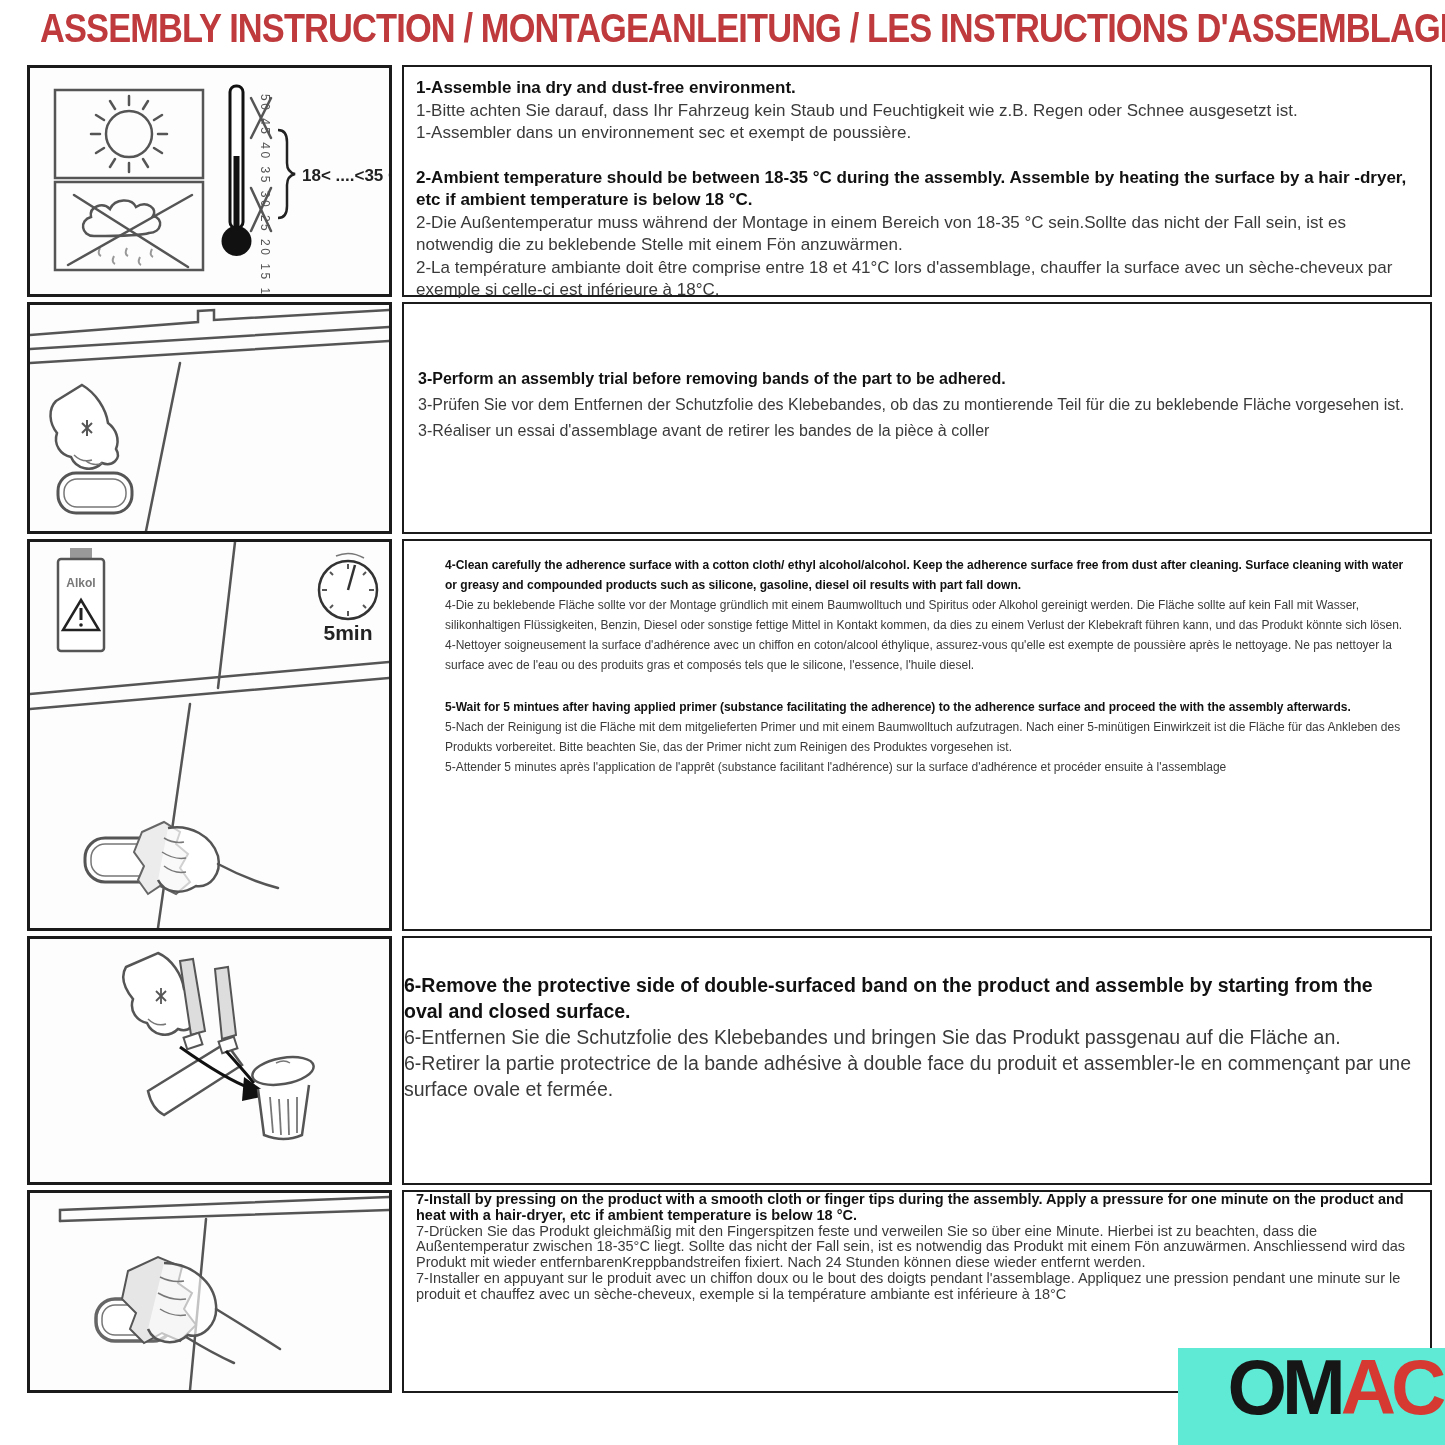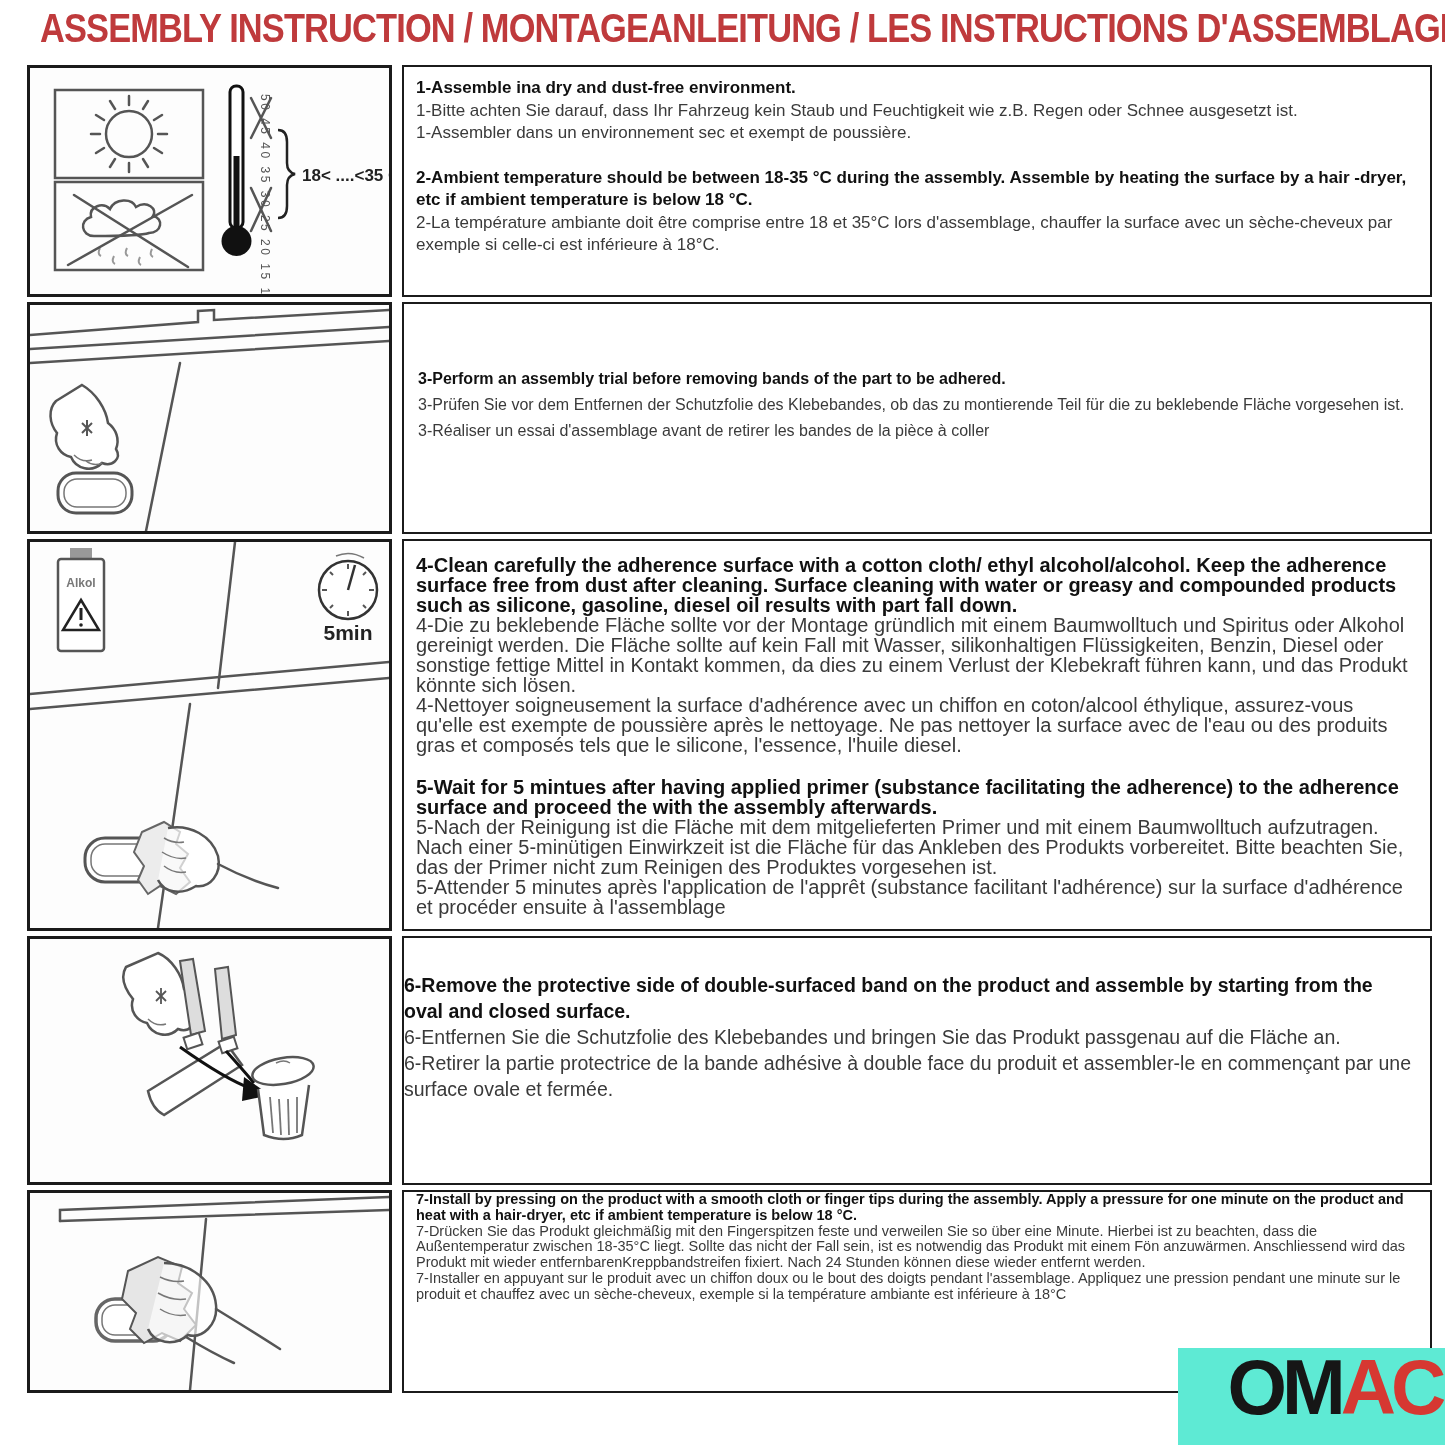--- a/index.html
+++ b/index.html
@@ -13,21 +13,21 @@
   .imgbox{position:absolute;left:27px;width:365px;border:3px solid #1b1b1b;
           background:#fdfdfd;box-sizing:border-box;}
   .txtbox{position:absolute;left:402px;width:1030px;border:2.5px solid #1b1b1b;
           background:#fff;box-sizing:border-box;}
   .txtbox p{margin:0;color:#3a3a3a;}
   .txtbox p.en{font-weight:700;color:#111;}
   .gap{margin-bottom:22px !important;}
   
   .r1 p{font-size:17px;line-height:22.5px;}
   .r2 p{font-size:16px;line-height:26px;}
-  .r3 p{font-size:20px;line-height:20px;}
+  .r3 p{font-size:12px;line-height:20px;margin-left:29px;}
   .r4 p{font-size:19.5px;line-height:26px;}
   .r5 p{font-size:14.5px;line-height:15.8px;}
   .pad1{padding:10px 16px 0 12px;}
   .pad2{padding:62px 16px 0 14px;}
   .pad3{padding:14px 16px 0 12px;}
   .pad4{padding:34px 16px 0 0;}
   .pad5{padding:0 16px 0 12px;}
   svg{display:block;}
   .ln{stroke:#555;stroke-width:2.5;fill:none;stroke-linecap:round;}
   .thin{stroke:#777;stroke-width:1.5;fill:none;}
@@ -95,21 +95,22 @@
         <path d="M248,62 Q257,62 257,74 L257,95 Q257,104 265,106 Q257,108 257,117 L257,138 Q257,150 248,150" class="dk" stroke-width="2"></path>
         <text x="272" y="113" font-size="17" font-weight="700" fill="#222">18&lt; ....&lt;35 C</text>
       </g>
     </svg>
   </div>
   <div class="txtbox r1 pad1" style="top:65px;height:232px;">
     <p class="en">1-Assemble ina dry and dust-free environment.</p>
     <p>1-Bitte achten Sie darauf, dass Ihr Fahrzeug kein Staub und Feuchtigkeit wie z.B. Regen oder Schnee ausgesetzt ist.</p>
     <p class="gap">1-Assembler dans un environnement sec et exempt de poussière.</p>
     <p class="en">2-Ambient temperature should be between 18-35 °C  during the assembly. Assemble by heating the surface by a hair -dryer, etc if ambient temperature is below 18 °C.</p>
-    <p>2-La température ambiante doit être comprise entre 18 et 35°C lors d'assemblage, chauffer la surface avec un sèche-cheveux par exemple si celle-ci est inférieure à 18°C.</p>
+    <p>2-Die Außentemperatur muss während der Montage in einem Bereich von 18-35 °C  sein.Sollte das nicht der Fall sein, ist es notwendig die zu beklebende Stelle mit einem Fön anzuwärmen.</p>
+    <p>2-La température ambiante doit être comprise entre 18 et 41°C lors d'assemblage, chauffer la surface avec un sèche-cheveux par exemple si celle-ci est inférieure à 18°C.</p>
   </div>
 
   <div class="imgbox" style="top:302px;height:232px;">
     <svg width="359" height="226" viewBox="0 0 359 226">
       <g class="ln" stroke-width="2">
         <polyline points="0,30 168,17 168,6 184,5 184,15 359,5" fill="none"></polyline>
         <line x1="0" y1="44" x2="359" y2="22"></line>
         <line x1="0" y1="58" x2="359" y2="36"></line>
         <line x1="150" y1="58" x2="116" y2="226"></line>
       </g>

